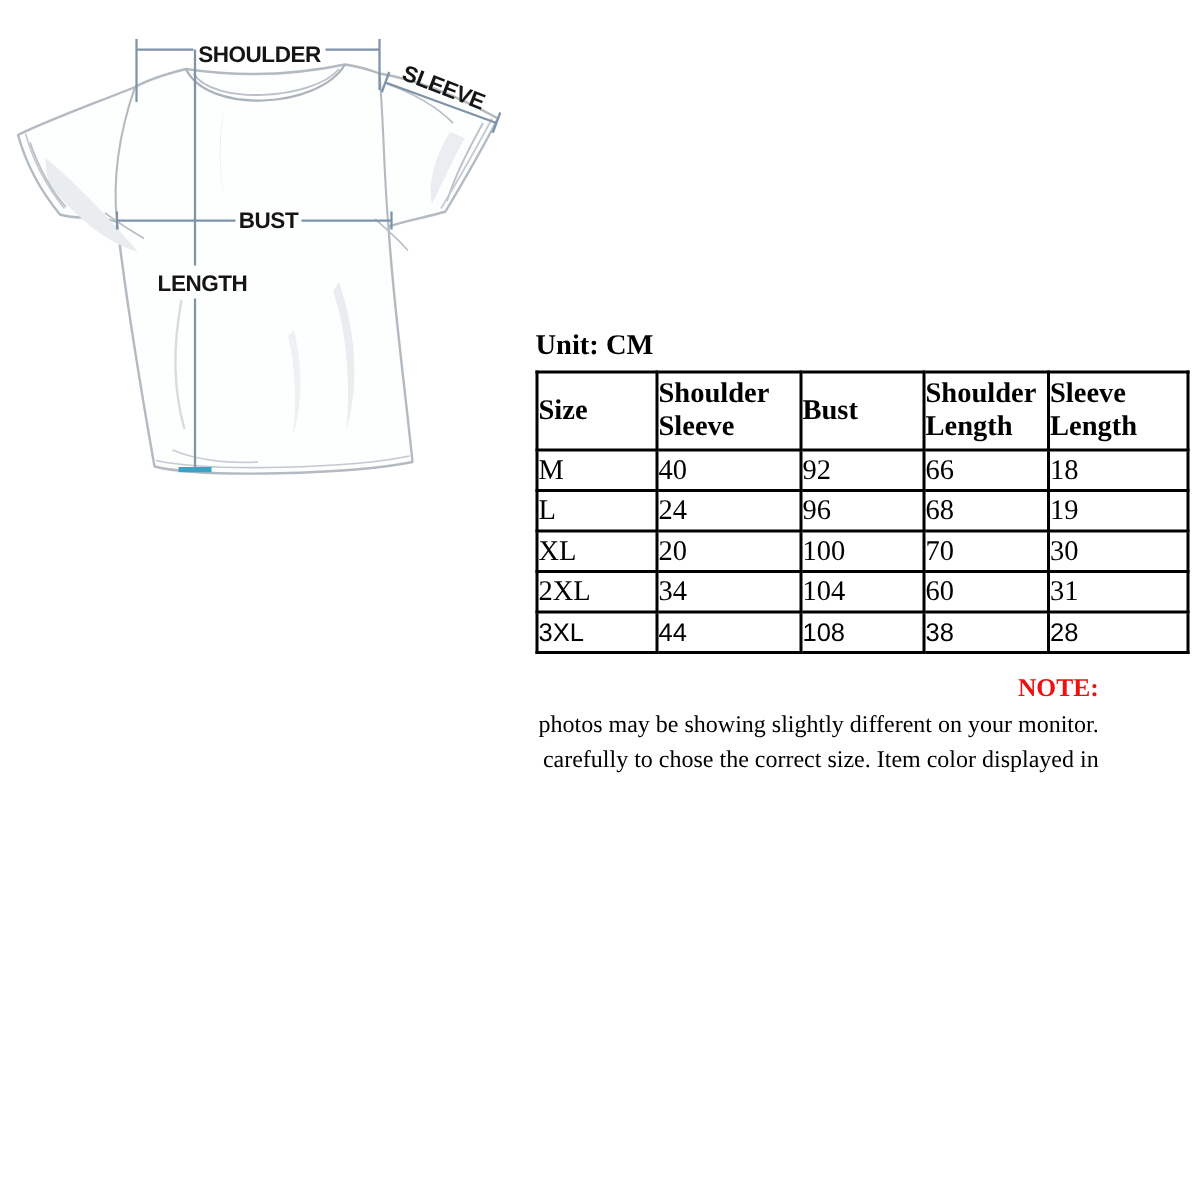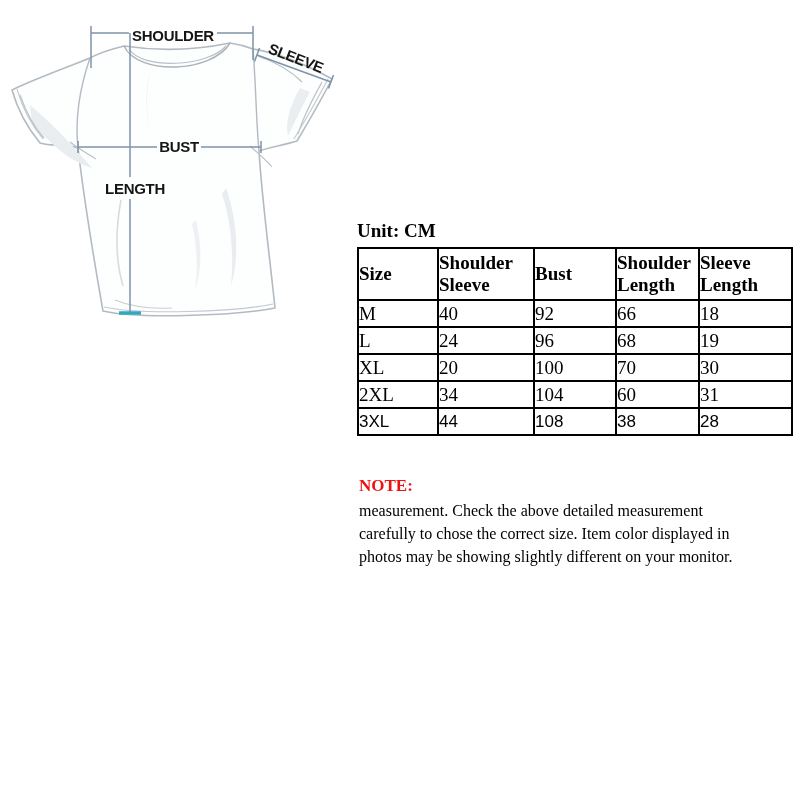--- a/index.html
+++ b/index.html
@@ -23,21 +23,21 @@
     border-collapse:collapse;table-layout:fixed;
     font-size:19px;color:#000;text-align:left;
   }
   table.size-table th,table.size-table td{
     border:2px solid #000;padding:0;vertical-align:middle;
   }
   table.size-table th{font-weight:bold;height:50px;line-height:22px;}
   table.size-table td{height:25px;line-height:25px;font-weight:normal;}
   tr.sans-row td{font-family:"Liberation Sans",sans-serif;font-size:17px;}
   
-  .note{position:absolute;left:359px;top:475px;}
+  .note{position:absolute;left:359px;top:448px;text-align:right;}
   .note-title{
     font-weight:bold;font-size:17px;color:#ee1111;line-height:22px;margin-bottom:2px;
   }
   .note-line{
     font-size:16px;color:#000;line-height:23px;white-space:nowrap;
   }
 </style>
 </head>
 <body>
 
@@ -163,18 +163,17 @@
         <td>44</td>
         <td>108</td>
         <td>38</td>
         <td>28</td>
       </tr>
     </tbody>
   </table>
 
   <div class="note">
     <div class="note-title">NOTE:</div>
-    <div class="note-line">measurement. Check the above detailed measurement</div>
+    <div class="note-line">photos may be showing slightly different on your monitor.</div>
     <div class="note-line">carefully to chose the correct size. Item color displayed in</div>
-    <div class="note-line">photos may be showing slightly different on your monitor.</div>
   </div>
 
 </div>
 
 </body></html>

